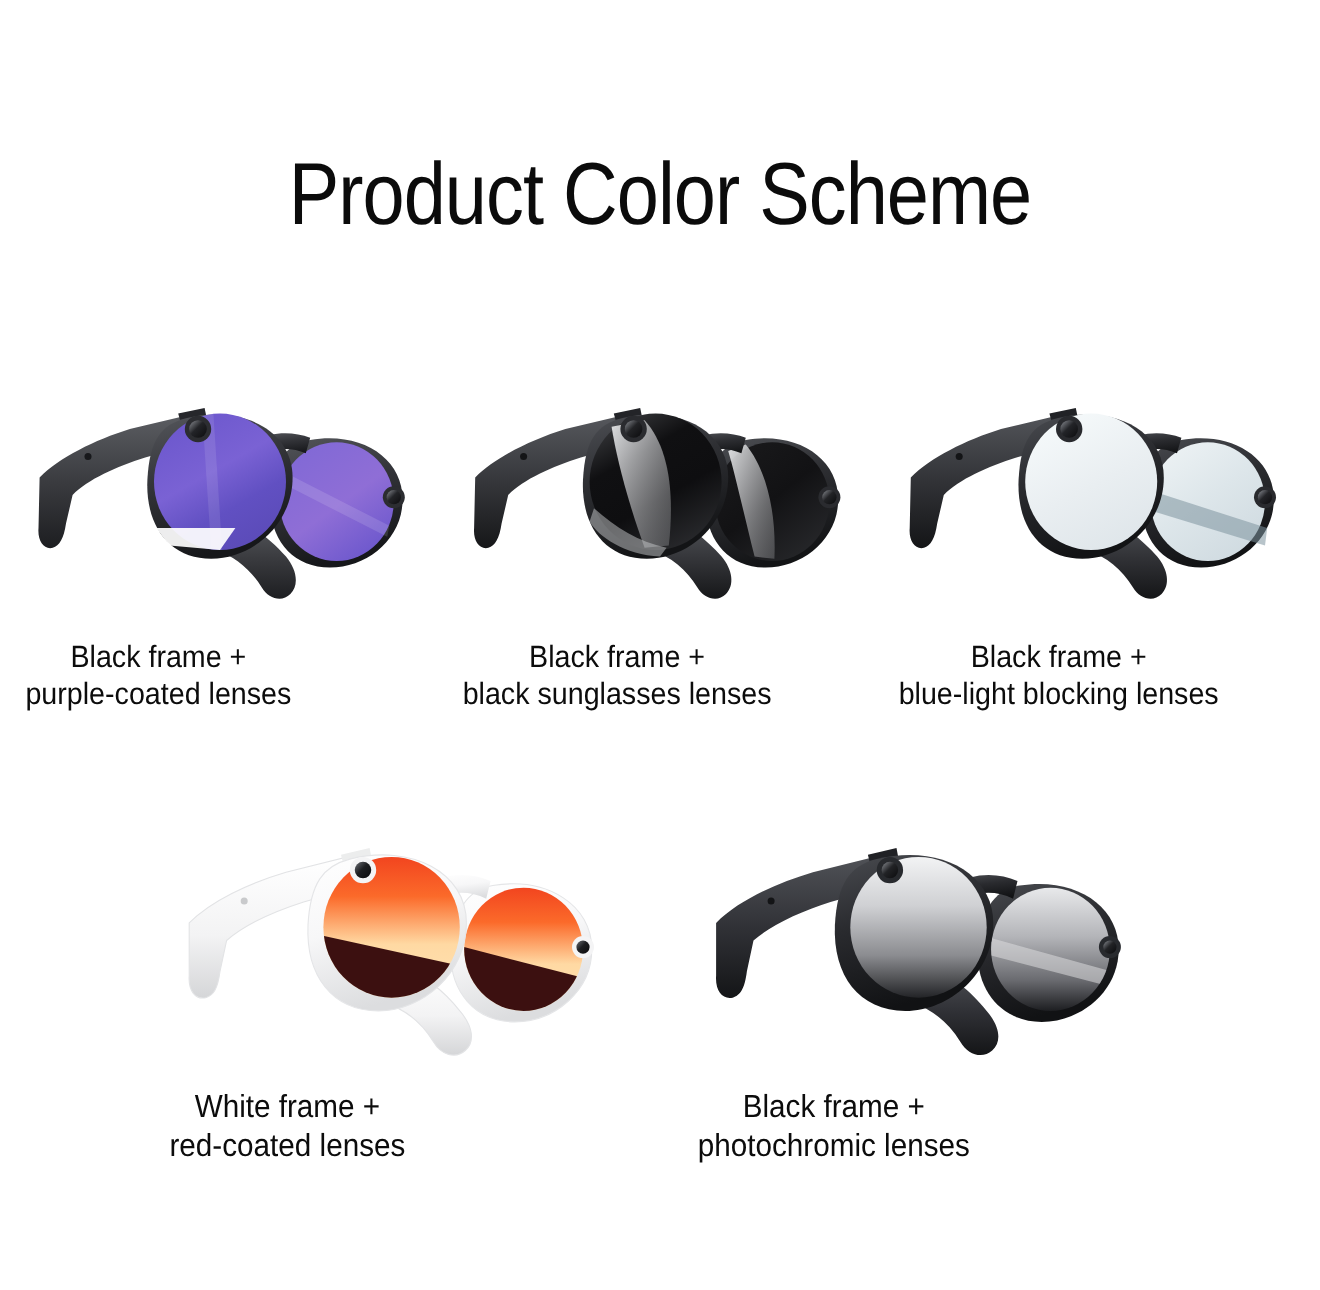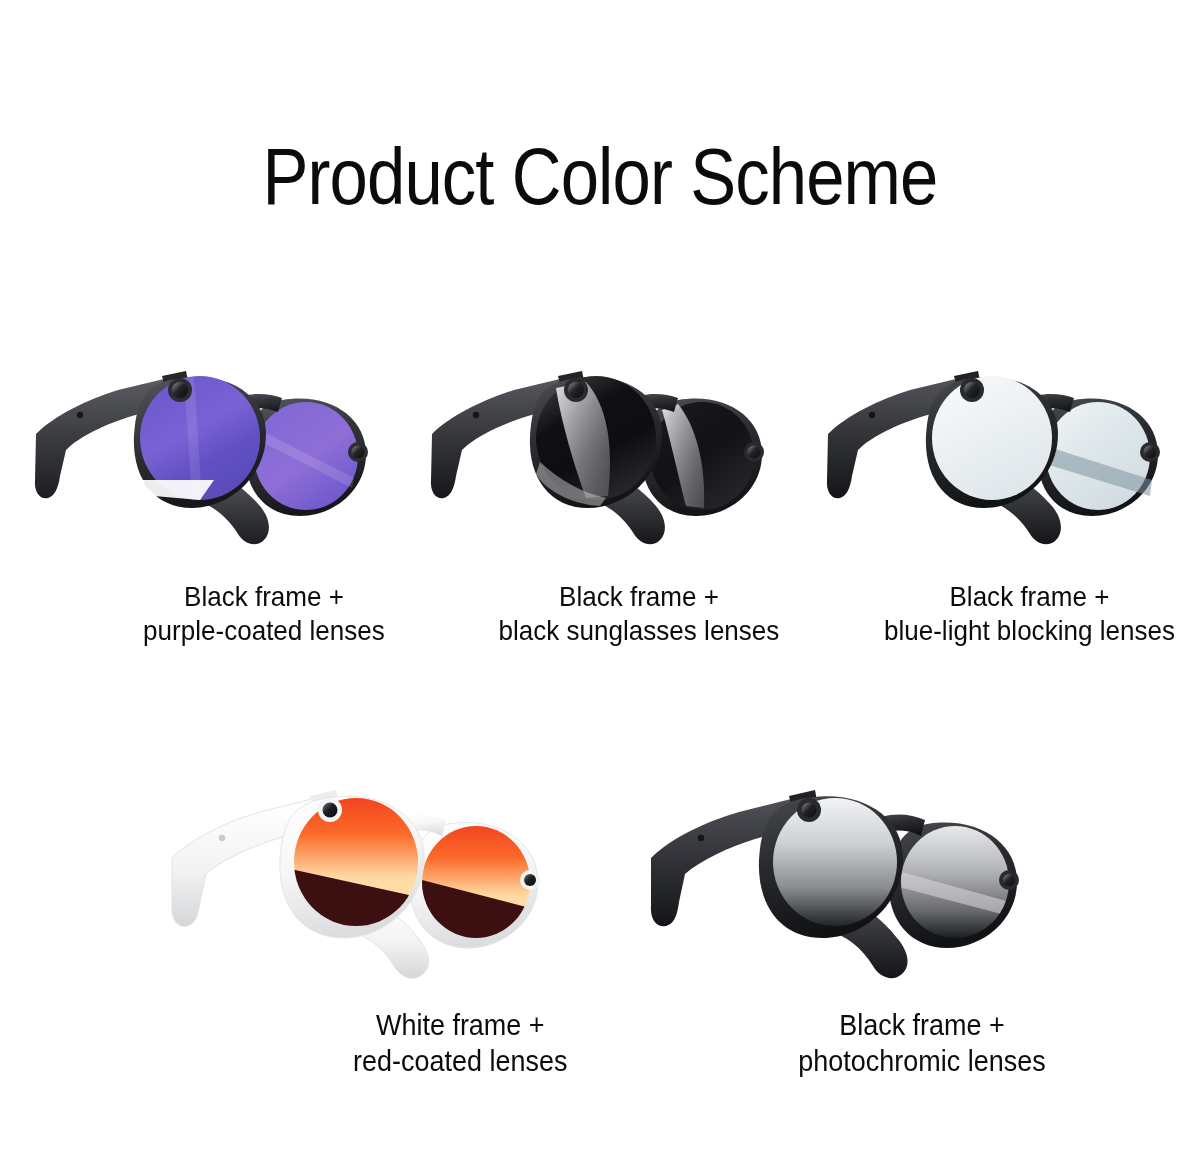--- a/index.html
+++ b/index.html
@@ -20,26 +20,26 @@
     font-weight:400;
     color:#0b0b0b;
     letter-spacing:-1px;
     transform:scaleX(0.86);
     transform-origin:center top;
     white-space:nowrap;
   }
 
   .row{position:absolute;left:0;width:1200px;display:flex;}
   .row-top{top:330px;justify-content:space-between;padding:0 14px;box-sizing:border-box;}
-  .row-bottom{top:742px;justify-content:center;gap:49px;}
+  .row-bottom{top:723px;justify-content:center;gap:49px;}
 
   .product{
     position:relative;
     width:380px;
-    display:flex;flex-direction:column;align-items:flex-end;
+    display:flex;flex-direction:column;align-items:flex-start;
   }
   .product-bottom{width:430px;}
 
   .glasses-stage{
     position:relative;
     width:380px;height:250px;
   }
   .product-bottom .glasses-stage{width:430px;height:265px;}
 
   .caption{

